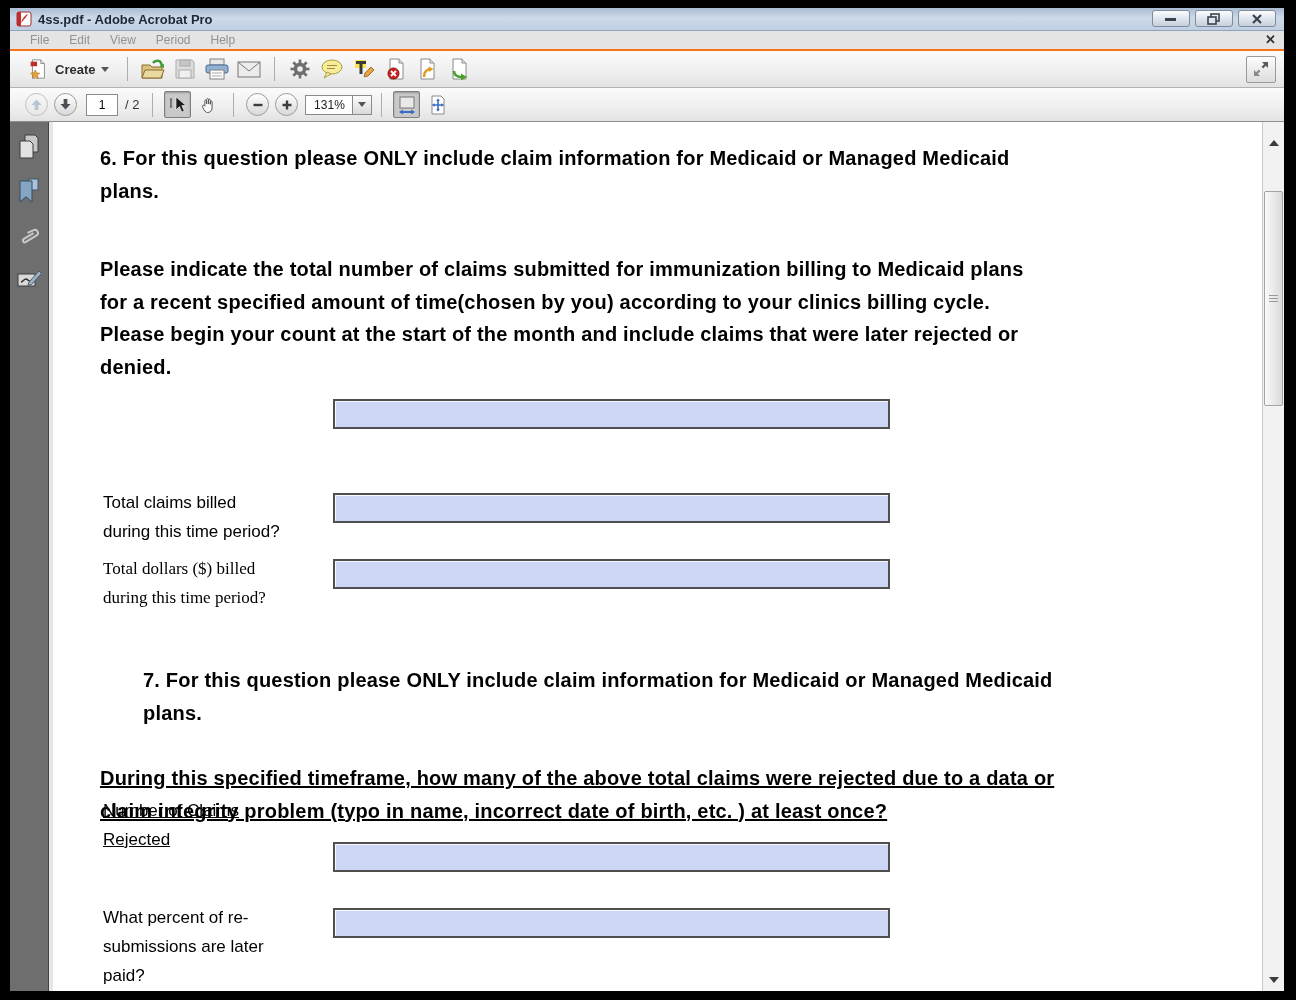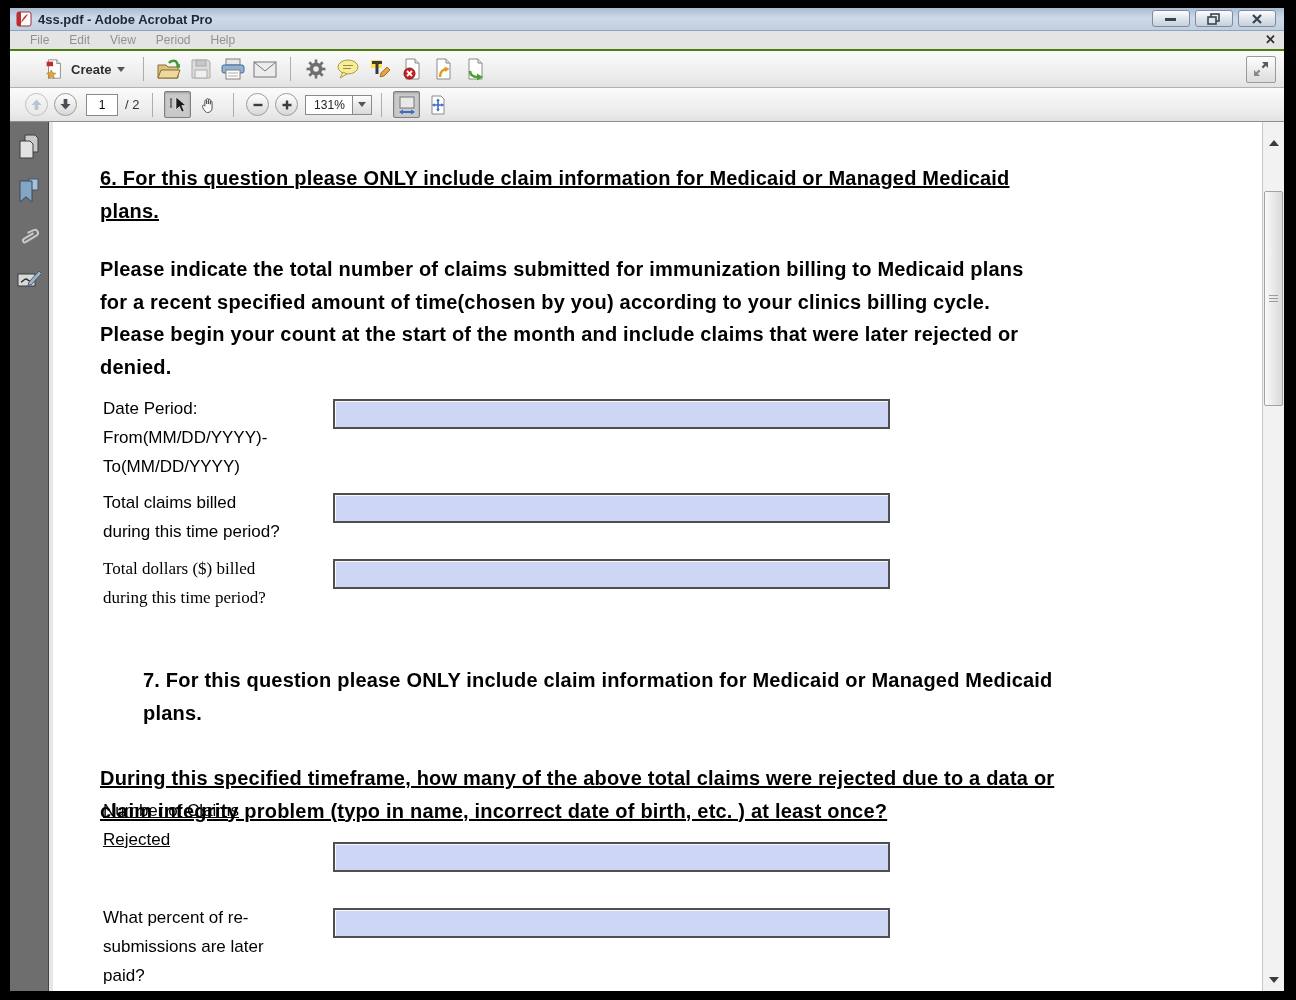--- a/index.html
+++ b/index.html
@@ -20,33 +20,33 @@
   .titletext{font-size:13px;font-weight:bold;color:#1d2736;white-space:nowrap;}
   .wincontrols{position:absolute;right:8px;top:2px;display:flex;gap:5px;}
   .winbtn{
     width:38px;height:17px;border:1px solid #7e8b9b;border-radius:3px;
     background:linear-gradient(180deg,#fdfdfe 0%,#dfe5ec 50%,#c7d0da 100%);
     display:flex;align-items:center;justify-content:center;padding:0;cursor:default;
   }
   
   .menubar{
     height:18px;background:#e4e4e4;display:flex;align-items:center;
-    padding-left:10px;position:relative;border-bottom:2px solid #4d7c0f;
+    padding-left:10px;position:relative;border-bottom:2px solid #f97316;
   }
   .menuitem{font-size:12px;color:#8f9296;padding:0 10px;cursor:default;}
   .menuclose{
     position:absolute;right:8px;top:0;font-size:13px;font-weight:bold;color:#333;
     line-height:18px;cursor:default;
   }
   
   .toolbar{
     display:flex;align-items:center;
     background:linear-gradient(180deg,#fbfbfb 0%,#ececec 70%,#e2e2e2 100%);
   }
-  .toolbar1{height:36px;border-bottom:1px solid #b2b2b2;padding-left:24px;}
+  .toolbar1{height:36px;border-bottom:1px solid #b2b2b2;padding-left:8px;}
   .toolbar2{height:33px;border-bottom:1px solid #8e8e8e;padding-left:12px;}
   .vsep{width:1px;height:24px;background:#adadad;margin:0 9px;flex:0 0 auto;}
   .tbtn{
     width:30px;height:30px;display:flex;align-items:center;justify-content:center;
     background:transparent;border:1px solid transparent;padding:0;flex:0 0 auto;margin:0 1px;
   }
   .tbtn svg{display:block;}
   .createbtn{
     display:flex;align-items:center;gap:6px;padding:2px 8px;border:1px solid transparent;
     background:transparent;cursor:default;
@@ -364,30 +364,27 @@
         <svg width="28" height="26" viewBox="0 0 28 26">
           <rect x="3" y="8" width="17" height="12" fill="#d9d9d9" stroke="#3c3c3c"></rect>
           <path d="M6 16c2-.5 3-3 5-3s2 2.5 5 2" fill="none" stroke="#2a2a2a" stroke-width="1.4"></path>
           <path d="M14 16L24 5l2.5 2.5-10 11-3.6 1z" fill="#9fb3c6" stroke="#4a5a68"></path>
         </svg>
       </button>
     </div>
     <div class="splitter"></div>
 
     <div class="docarea">
-      <div class="dheading" style="top:40px;text-decoration:underline;">6. For this question please ONLY include claim information for Medicaid or Managed Medicaid
+      <div class="dheading" style="top:20px;">6. For this question please ONLY include claim information for Medicaid or Managed Medicaid
 plans.</div>
       <div class="dheading" style="top:131px;">Please indicate the total number of claims submitted for immunization billing to Medicaid plans
 for a recent specified amount of time(chosen by you) according to your clinics billing cycle.
 Please begin your count at the start of the month and include claims that were later rejected or
 denied.</div>
 
-      <div class="dlabel" style="top:272px;">Date Period:
-From(MM/DD/YYYY)-
-To(MM/DD/YYYY)</div>
       <div class="field" style="top:277px;">
         <span></span>
       </div>
 
       <div class="dlabel" style="top:366px;">Total claims billed
 during this time period?</div>
       <div class="field" style="top:371px;">
         <span></span>
       </div>
 

